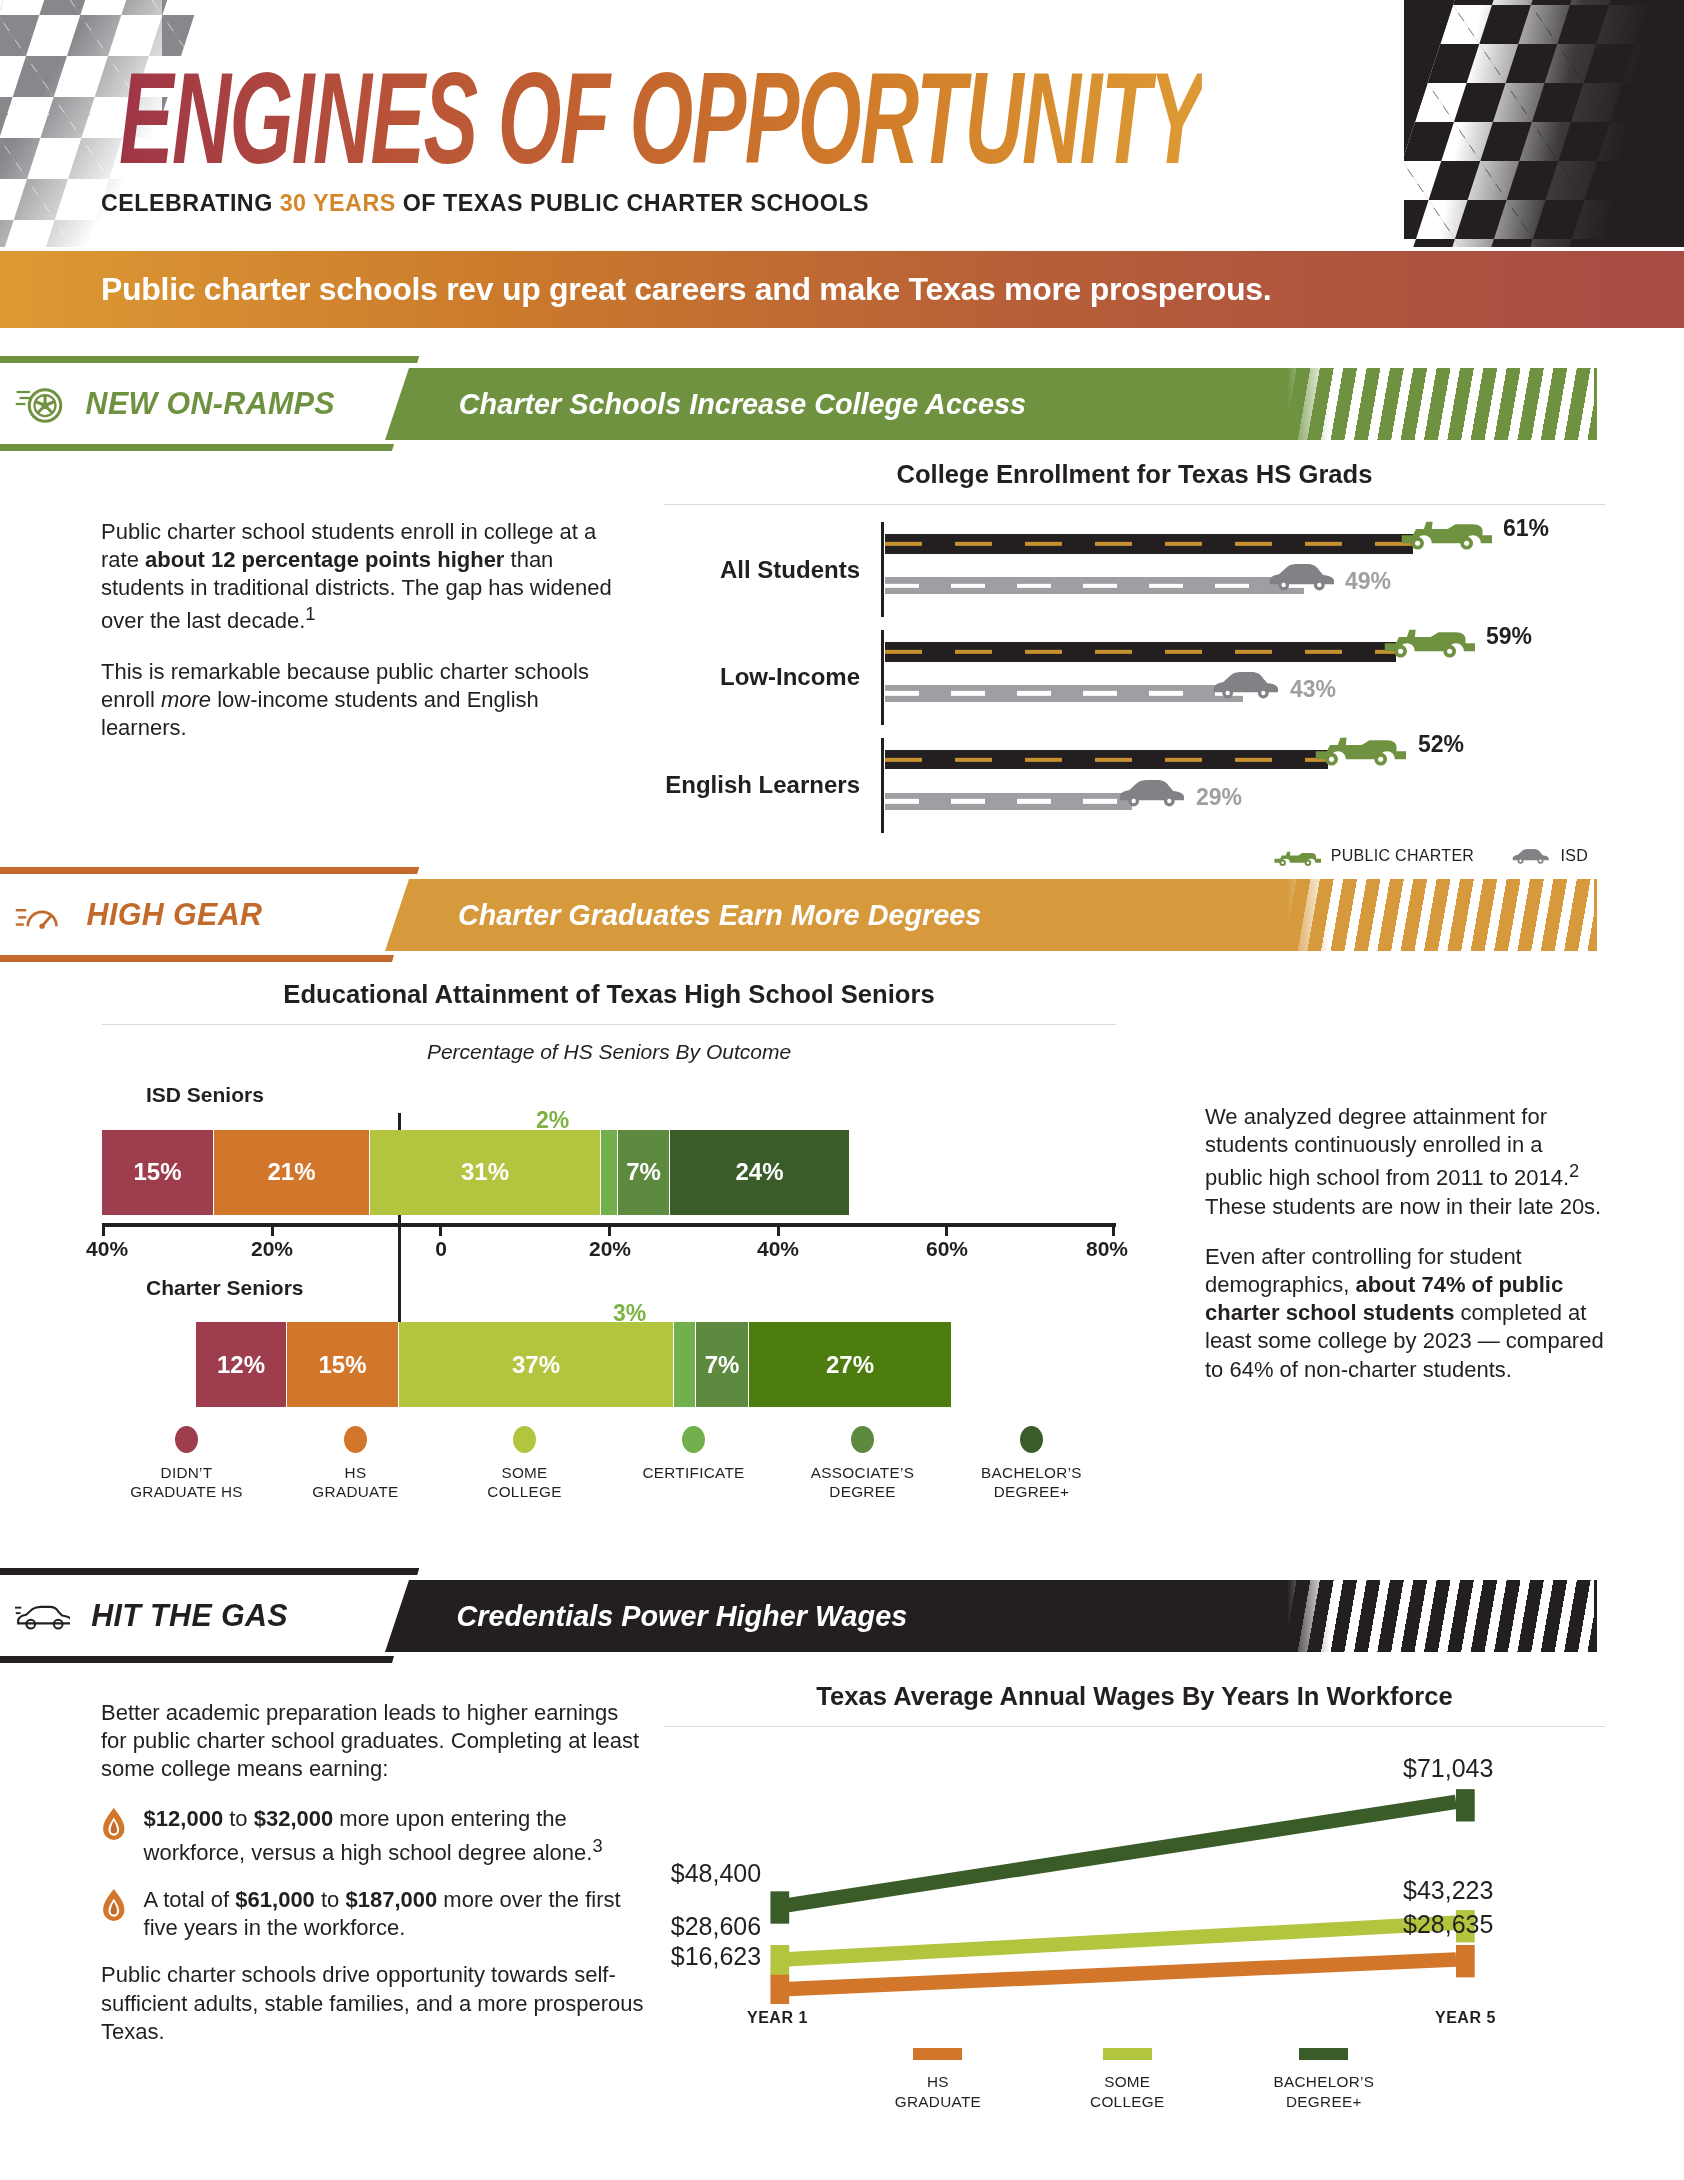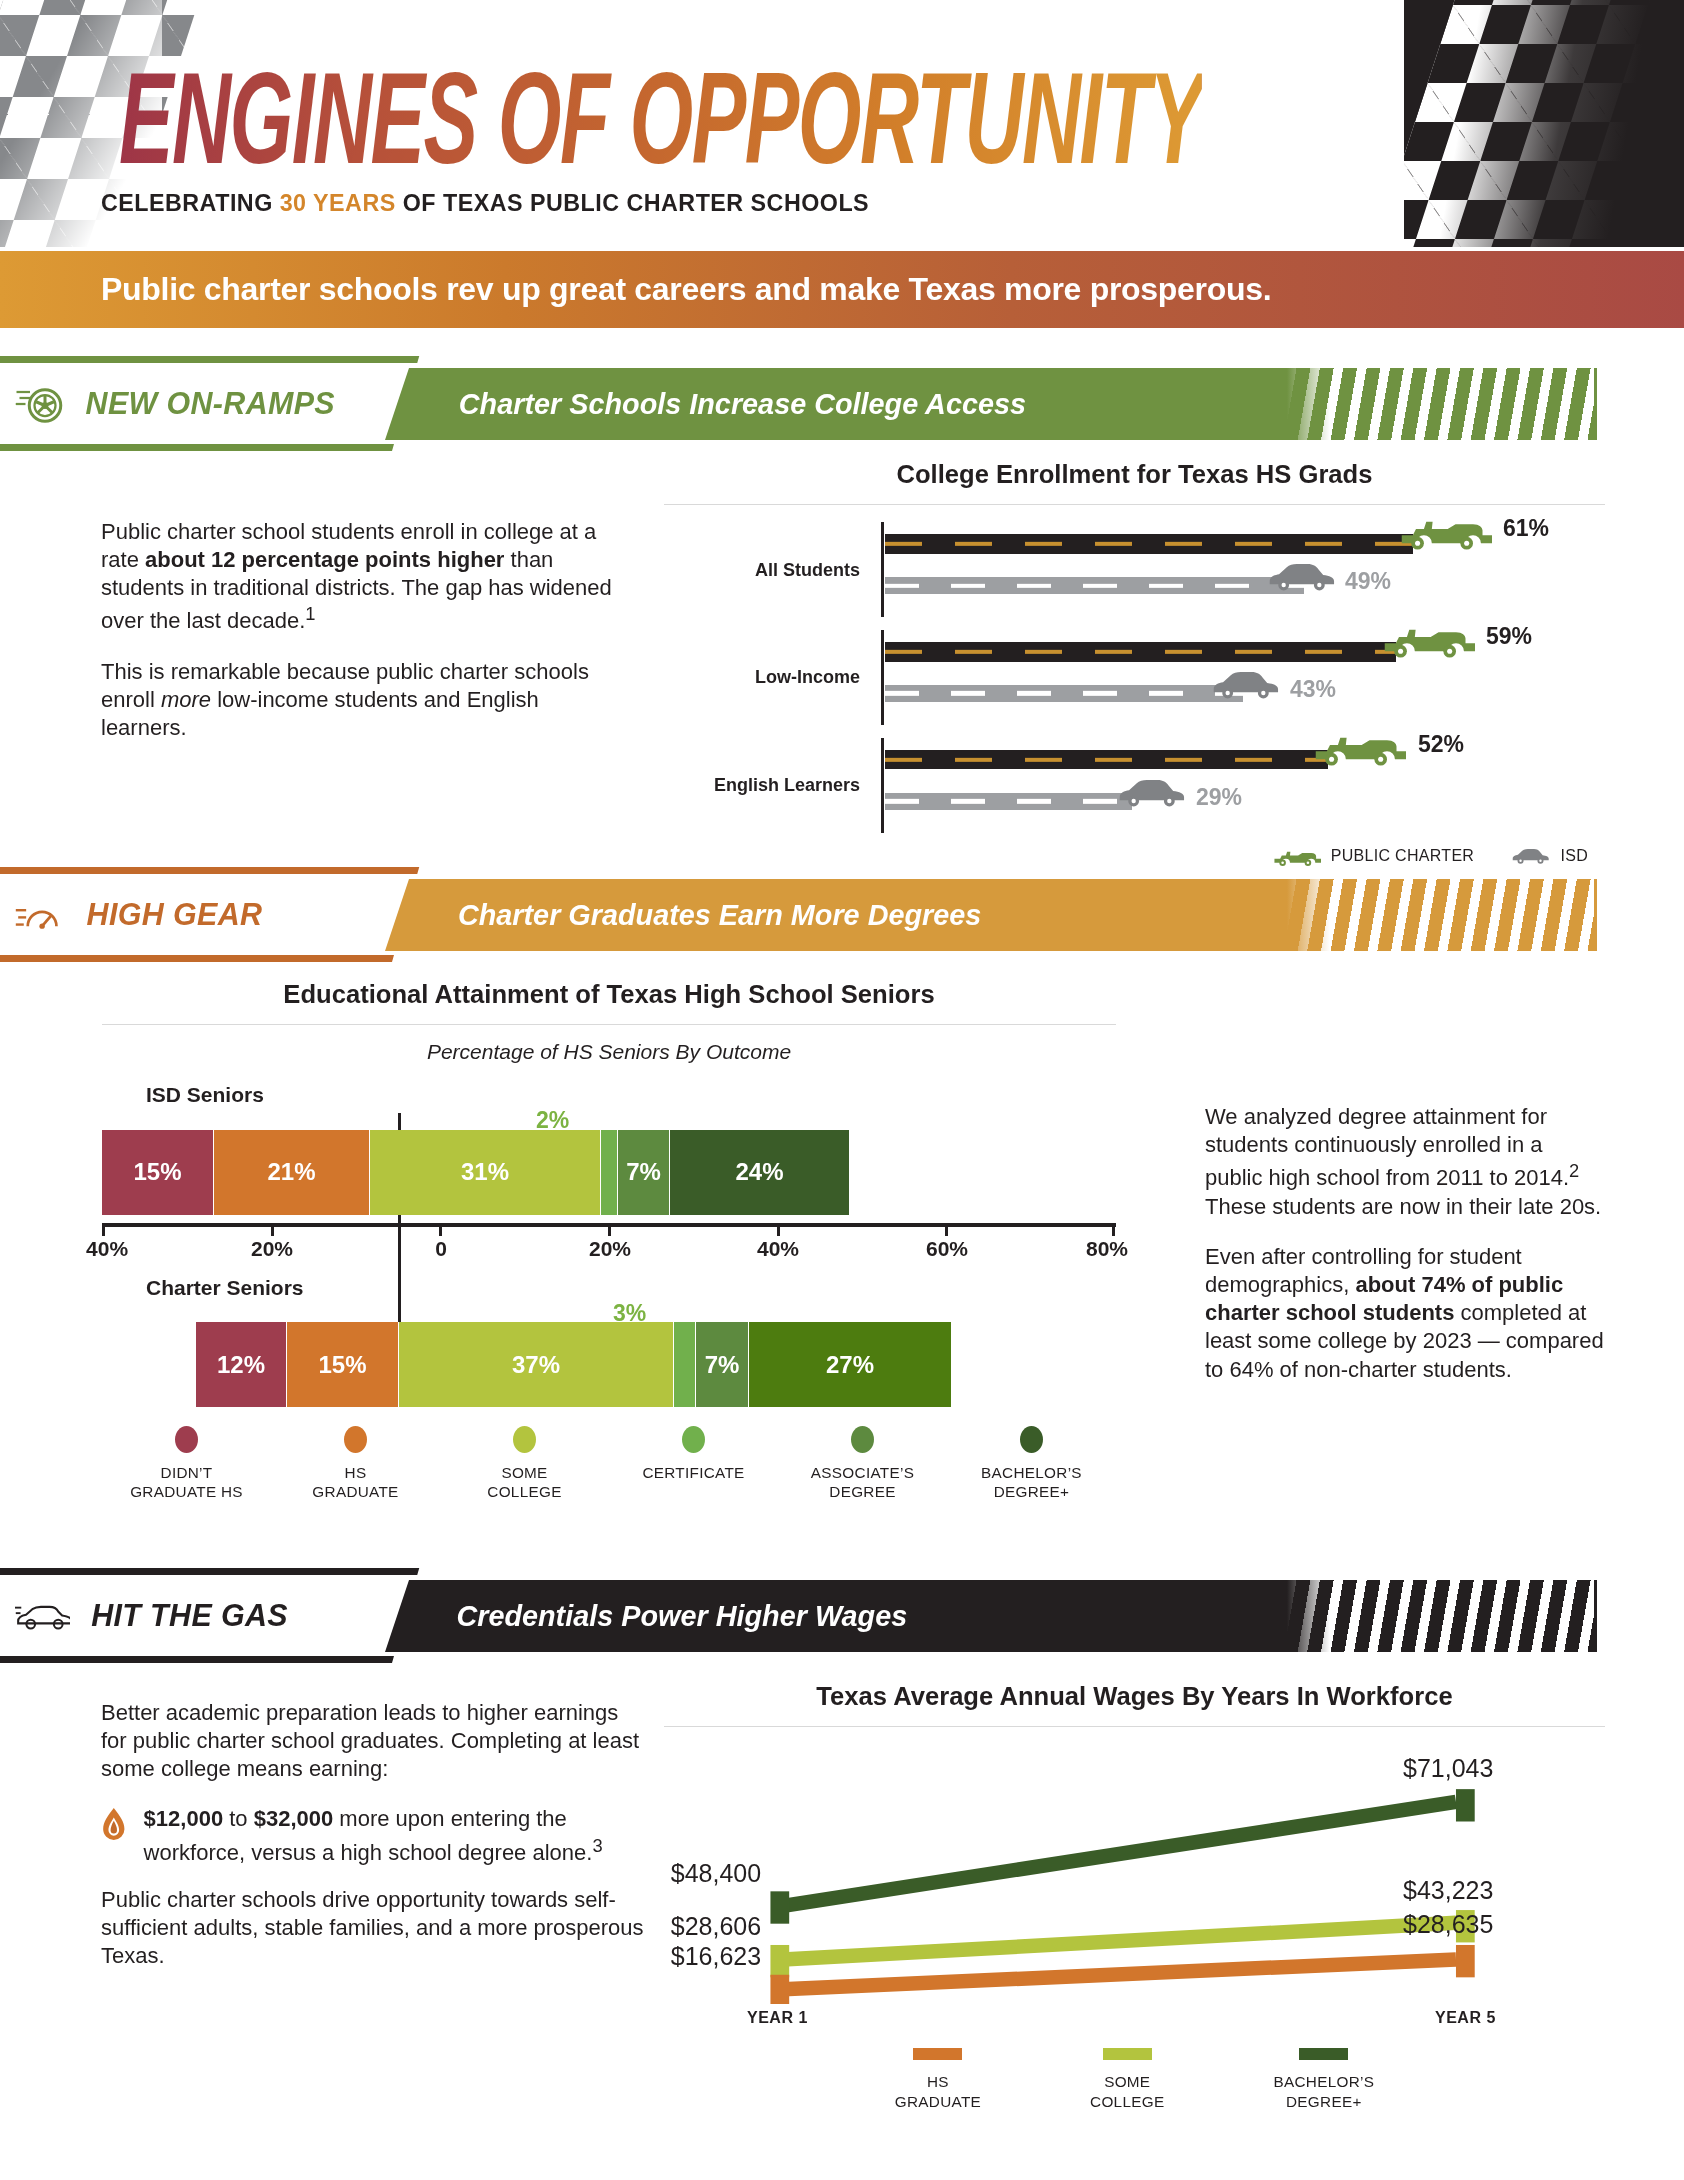--- a/index.html
+++ b/index.html
@@ -110,21 +110,21 @@
   .body-text p + p { margin-top:22px; }
   .chart-title { font-size:25.6px; font-weight:bold; text-align:center; }
   .chart-rule { height:1.7px; background:#d9d9d9; margin-top:14.5px; }
 
   
   .c1 { position:absolute; left:664px; top:460px; width:941px; }
   .c1 .rows { position:relative; margin-top:17px; }
   .roadgroup { position:relative; height:95px; margin-bottom:12.8px; }
   .roadgroup .cat {
     position:absolute; left:0; top:50%; transform:translateY(-50%);
-    width:196px; text-align:right; font-size:18px; font-weight:bold;
+    width:196px; text-align:right; font-size:24px; font-weight:bold;
   }
   .roadgroup .axis { position:absolute; left:217px; top:0; bottom:0; width:3.4px; background:#231f20; }
   .road {
     position:absolute; height:19.6px; left:221px;
     background:#231f20;
   }
   .road.charter { top:12px; }
   .road.isd { top:55px; background:#9d9fa2; height:17px; }
   .road .dashes {
     position:absolute; left:0; right:0; top:50%; transform:translateY(-50%); height:4.3px;
@@ -473,20 +473,28 @@
   <p class="body-text">Better academic preparation leads to higher earnings for public charter school graduates. Completing at least some college means earning:</p>
   <div class="bullets">
     <div class="bullet">
       <svg class="flame" viewBox="0 0 24 32">
         <path d="M12 0 C6 8 2 13 2 20 a10 10 0 0 0 20 0 C22 13 18 8 12 0 Z" fill="#d2762c"></path>
         <path d="M12 9 C9 14 7 17 7 21 a5 5 0 0 0 10 0 C17 17 15 14 12 9 Z" fill="#fff"></path>
         <path d="M12 12 C10 16 9 18 9 21 a3 3 0 0 0 6 0 C15 18 14 16 12 12 Z" fill="#c26a2b"></path>
       </svg>
       <div class="btxt"><b>$12,000</b><span> to </span><b>$32,000</b><span> more upon entering the workforce, versus a high school degree alone.</span><sup>3</sup></div>
     </div>
+    <div class="bullet">
+      <svg class="flame" viewBox="0 0 24 32">
+        <path d="M12 0 C6 8 2 13 2 20 a10 10 0 0 0 20 0 C22 13 18 8 12 0 Z" fill="#d2762c"></path>
+        <path d="M12 9 C9 14 7 17 7 21 a5 5 0 0 0 10 0 C17 17 15 14 12 9 Z" fill="#fff"></path>
+        <path d="M12 12 C10 16 9 18 9 21 a3 3 0 0 0 6 0 C15 18 14 16 12 12 Z" fill="#c26a2b"></path>
+      </svg>
+      <div class="btxt"><span>A total of </span><b>$61,000</b><span> to </span><b>$187,000</b><span> more over the first five years in the workforce.</span></div>
+    </div>
   </div>
   <p class="body-text" style="margin-top:12px;">Public charter schools drive opportunity towards self-sufficient adults, stable families, and a more prosperous Texas.</p>
 </div>
 
 <div class="c3">
   <div class="chart-title">Texas Average Annual Wages By Years In Workforce</div>
   <div class="chart-rule"></div>
   <div class="plot">
     <svg width="941" height="256" viewBox="0 0 1105 300">
 

